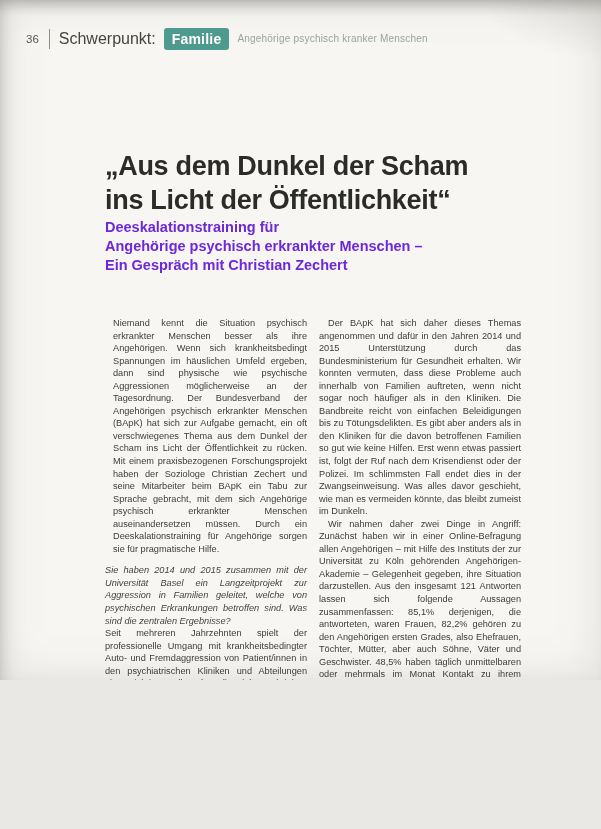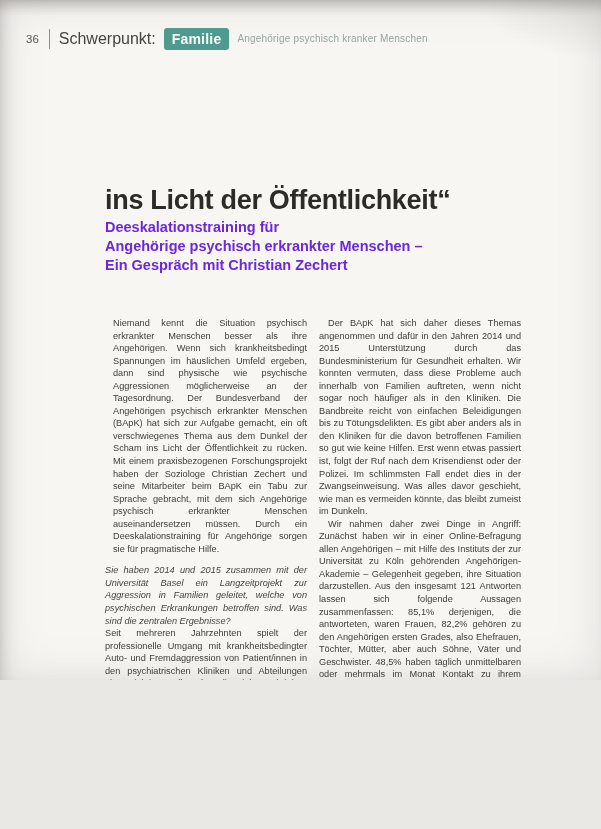--- a/index.html
+++ b/index.html
@@ -47,21 +47,21 @@
 
   <div class="header">
     <span class="page-num">36</span>
     <span class="header-divider"></span>
     <span class="section-label">Schwerpunkt:</span>
     <span class="section-badge">Familie</span>
     <span class="section-topic">Angehörige psychisch kranker Menschen</span>
   </div>
 
   <h1 class="title">
-    <br>
+    <span>„Aus dem Dunkel der Scham</span><br>
     <span>ins Licht der Öffentlichkeit“</span>
   </h1>
 
   <h2 class="subtitle">
     <span>Deeskalationstraining für</span><br>
     <span>Angehörige psychisch erkrankter Menschen –</span><br>
     <span>Ein Gespräch mit Christian Zechert</span>
   </h2>
 
   <div class="columns">

